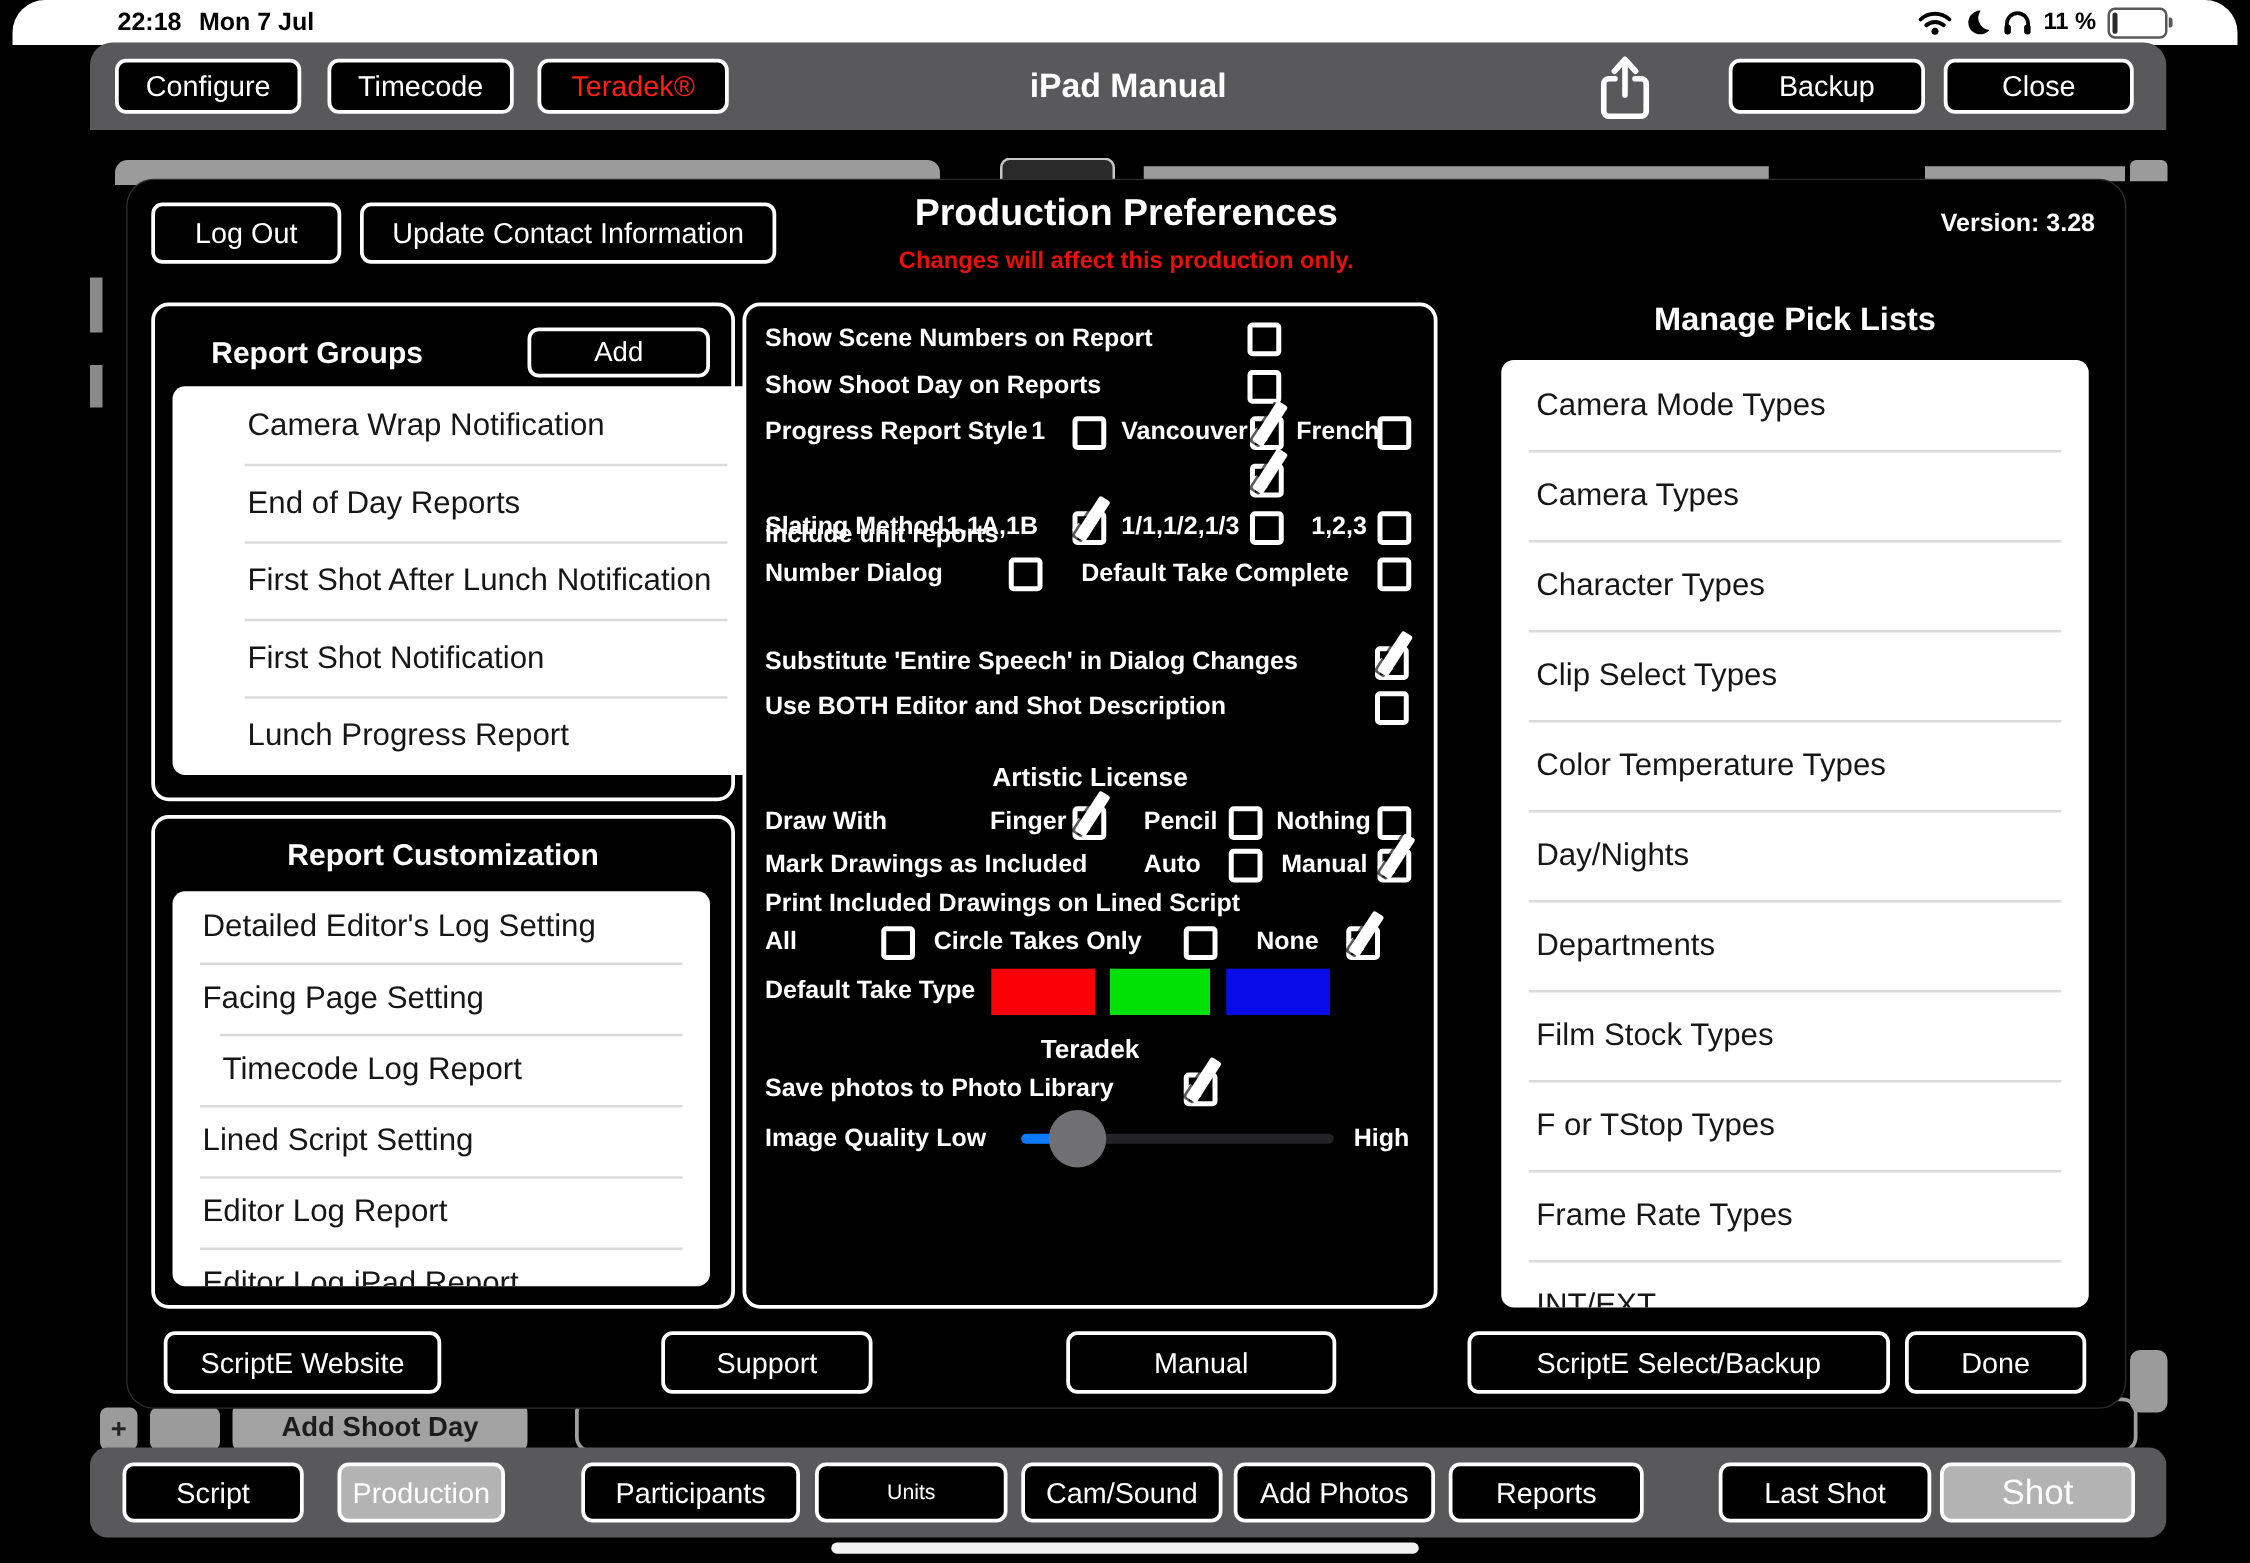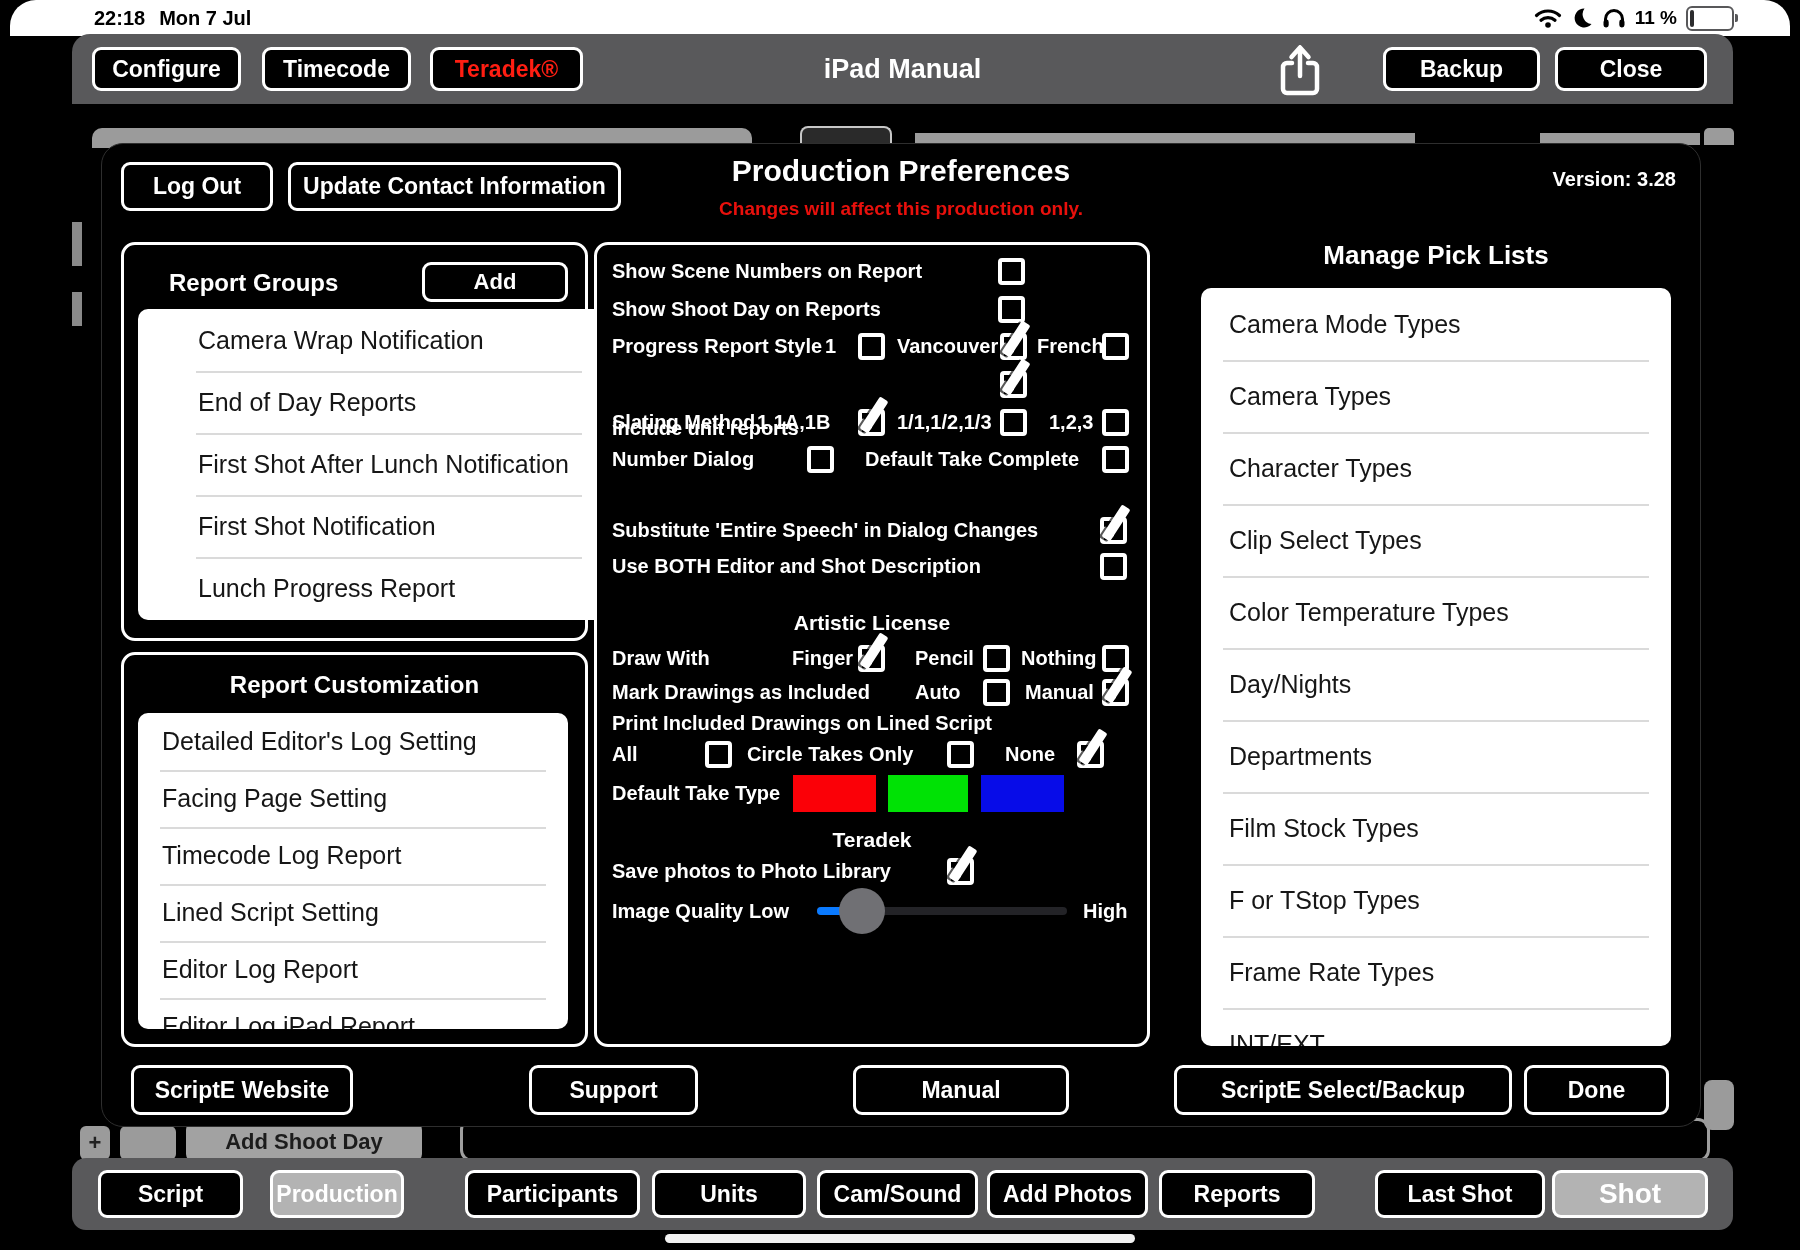--- a/index.html
+++ b/index.html
@@ -9,21 +9,21 @@
   .statusbar{position:absolute;left:10px;top:0;width:1780px;height:36px;background:#fff;border-radius:26px 26px 0 0;}
   .sb-left{position:absolute;left:84px;top:0;height:36px;display:flex;align-items:center;gap:14px;color:#000;font-weight:bold;font-size:20px;}
   .sb-right{position:absolute;right:56px;top:0;height:36px;display:flex;align-items:center;gap:9px;color:#000;font-weight:bold;font-size:19px;}
   .batt{position:relative;width:44px;height:21px;border:2px solid #58585a;border-radius:6px;}
   .batt .fill{position:absolute;left:2px;top:2px;bottom:2px;width:4px;background:#2c2c2e;border-radius:2px;}
   .batt .nub{position:absolute;right:-6px;top:6px;width:3px;height:8px;background:#58585a;border-radius:0 2px 2px 0;}
   
   .toolbar{position:absolute;left:72px;width:1661px;background:#59595b;}
   .toolbar.top{top:34px;height:70px;border-radius:18px 18px 0 0;}
   .toolbar.bottom{top:1158px;height:72px;border-radius:14px;}
-  .btn{position:absolute;background:#000;border:3px solid #fff;border-radius:9px;color:#fff;font-weight:bold;display:flex;align-items:center;justify-content:center;box-sizing:border-box;white-space:nowrap;}
+  .btn{position:absolute;background:#000;border:3px solid #fff;border-radius:9px;color:#fff;font-weight:normal;display:flex;align-items:center;justify-content:center;box-sizing:border-box;white-space:nowrap;}
   .btn.active{background:#b3b3b3;}
   .tb-title{position:absolute;left:0;right:0;text-align:center;color:#fff;font-weight:bold;font-size:27px;top:50%;transform:translateY(-50%);}
   
   .remnant{position:absolute;background:#9b9b9b;}
   
   .modal{position:absolute;left:101px;top:143px;width:1598px;height:982px;background:#000;border-radius:22px;border:1px solid #2e2e2e;}
   .m-title{position:absolute;left:0;right:0;top:10px;text-align:center;color:#fff;font-weight:bold;font-size:30px;}
   .m-warning{position:absolute;left:0;right:0;top:54px;text-align:center;font-weight:bold;font-size:19px;}
   .m-version{position:absolute;right:24px;top:24px;color:#fff;font-weight:bold;font-size:20px;}
   .panel{position:absolute;background:#000;border:3px solid #fff;border-radius:14px;}
@@ -127,21 +127,21 @@
       <div class="li" style="height:62px;">First Shot Notification</div>
       <div class="li" style="height:62px;">Lunch Progress Report</div>
     </div>
   </div>
 
   <div class="panel" style="left:19px;top:508px;width:461px;height:389px;">
     <div class="p-title" style="left:0;right:0;top:30px;text-align:center;transform:none;margin-top:-14px;">Report Customization</div>
     <div class="wl" style="left:14px;top:58px;width:430px;height:316px;">
       <div class="li" style="height:57px;">Detailed Editor's Log Setting</div>
       <div class="li" style="height:57px;">Facing Page Setting</div>
-      <div class="li" style="height:57px;">Timecode Log Report</div>
+      <div class="li" style="height:57px;margin-left:16px;">Timecode Log Report</div>
       <div class="li" style="height:57px;">Lined Script Setting</div>
       <div class="li" style="height:57px;">Editor Log Report</div>
       <div class="li" style="height:57px;">Editor Log iPad Report</div>
     </div>
   </div>
 
   <div class="panel" style="left:492px;top:98px;width:550px;height:799px;">
     <span class="pl" style="left:15px;top:26px;">Show Scene Numbers on Report</span>
     <span class="cb" style="left:401px;top:13px;"></span>
 
@@ -242,21 +242,21 @@
   <div class="btn" style="left:427px;top:921px;width:169px;height:50px;font-size:23px;">Support</div>
   <div class="btn" style="left:751px;top:921px;width:216px;height:50px;font-size:23px;">Manual</div>
   <div class="btn" style="left:1072px;top:921px;width:338px;height:50px;font-size:23px;">ScriptE Select/Backup</div>
   <div class="btn" style="left:1422px;top:921px;width:145px;height:50px;font-size:23px;">Done</div>
 </div>
 
 <div class="toolbar bottom">
   <div class="btn" style="left:26px;top:12px;width:145px;height:48px;font-size:23px;">Script</div>
   <div class="btn active" style="left:198px;top:12px;width:134px;height:48px;font-size:23px;">Production</div>
   <div class="btn" style="left:393px;top:12px;width:175px;height:48px;font-size:23px;">Participants</div>
-  <div class="btn" style="left:580px;top:12px;width:154px;height:48px;font-size:23px;">Units</div>
+  <div class="btn" style="left:580px;top:12px;width:154px;height:48px;font-size:17px;">Units</div>
   <div class="btn" style="left:745px;top:12px;width:161px;height:48px;font-size:23px;">Cam/Sound</div>
   <div class="btn" style="left:915px;top:12px;width:161px;height:48px;font-size:23px;">Add Photos</div>
   <div class="btn" style="left:1087px;top:12px;width:156px;height:48px;font-size:23px;">Reports</div>
   <div class="btn" style="left:1303px;top:12px;width:170px;height:48px;font-size:23px;">Last Shot</div>
   <div class="btn active" style="left:1480px;top:12px;width:156px;height:48px;font-size:28px;">Shot</div>
 </div>
 
 <div class="home"></div>
 
 </body></html>

